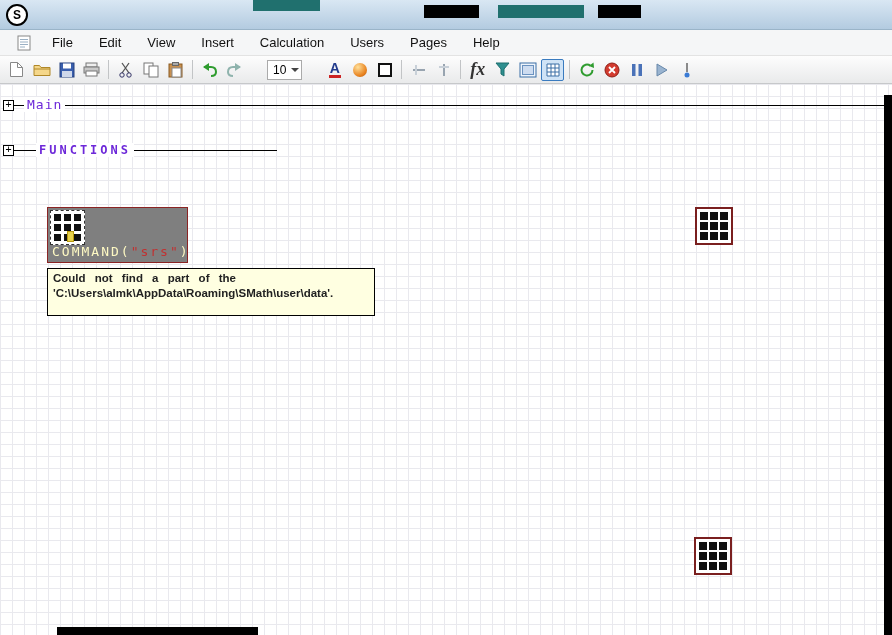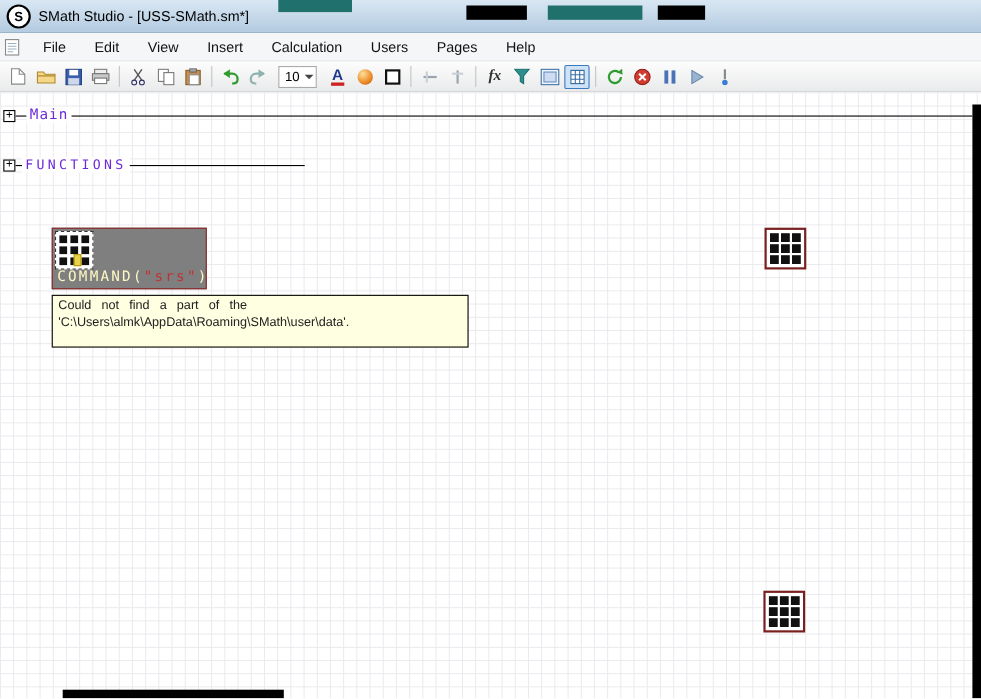--- a/index.html
+++ b/index.html
@@ -6,71 +6,70 @@
   body{width:892px;height:635px;overflow:hidden;font-family:"Liberation Sans",sans-serif;background:#fff;}
   .app{position:relative;width:892px;height:635px;overflow:hidden;}
 
   
   .titlebar{position:relative;height:30px;background:linear-gradient(#d9e7f3,#b3cbe0);display:flex;align-items:center;padding-left:6px;border-bottom:1px solid #9ab4c8;box-sizing:border-box;}
   .logo{width:18px;height:18px;border-radius:50%;background:#fff;border:2px solid #000;display:flex;align-items:center;justify-content:center;font-weight:bold;font-size:12px;line-height:1;}
   .title-text{margin-left:7px;font-size:13px;color:#000;}
   .redact{position:absolute;}
 
   
-  .menubar{height:26px;background:#f5f6f7;display:flex;align-items:center;padding-left:4px;border-bottom:1px solid #e3e3e3;box-sizing:border-box;}
+  .menubar{height:26px;background:#f5f6f7;display:flex;align-items:center;padding-left:17px;border-bottom:1px solid #e3e3e3;box-sizing:border-box;}
   .menu-doc{margin-right:8px;display:flex;align-items:center;}
   .menu-item{font-size:13px;color:#111;padding:3px 13px 4px;cursor:default;}
 
   
   .toolbar{height:28px;background:linear-gradient(#fdfdfd,#e9eaeb);border-bottom:1px solid #c6c8ca;display:flex;align-items:center;padding:0 4px;box-sizing:border-box;}
   .tb-btn{width:23px;height:22px;display:flex;align-items:center;justify-content:center;border-radius:2px;margin:0 1px;}
   .tb-sep{width:1px;height:19px;background:#c2c4c6;margin:0 4px;}
-  .size-select{display:flex;align-items:center;background:#fff;border:1px solid #aaa;height:18px;margin:0 6px;padding:0 2px 0 5px;font-size:12px;}
+  .size-select{display:flex;align-items:center;background:#fff;border:1px solid #aaa;height:18px;margin:0 20px;padding:0 2px 0 5px;font-size:12px;}
   .size-select .caret{width:0;height:0;border-left:4px solid transparent;border-right:4px solid transparent;border-top:4px solid #444;margin-left:5px;}
   .A-icon{font-weight:bold;font-size:14px;color:#223a8c;border-bottom:3px solid #cc2222;line-height:14px;padding:0 1px;}
   .sphere{width:14px;height:14px;border-radius:50%;background:radial-gradient(circle at 35% 30%, #ffe09a, #e8821e 65%, #a85410);}
   .sq{width:10px;height:10px;border:2px solid #111;background:#fff;}
-  .fx{font-family:"Liberation Serif",serif;font-style:italic;font-weight:bold;font-size:14px;color:#333;}
+  .fx{font-family:"Liberation Serif",serif;font-style:italic;font-weight:bold;font-size:18px;color:#333;}
   .tb-active{background:#cfe3f6;border:1px solid #3a7bbf;width:21px;height:20px;}
 
   
   .worksheet{position:absolute;top:84px;left:0;width:892px;height:551px;background:#fff;
     background-image:linear-gradient(to right,#e9e9ee 1px,transparent 1px),linear-gradient(to bottom,#e9e9ee 1px,transparent 1px);
     background-size:12px 12px;overflow:hidden;}
   .hline{position:absolute;height:1px;background:#000;}
   .plus-box{position:absolute;width:11px;height:11px;border:1px solid #000;background:#fff;box-sizing:border-box;font-size:10px;line-height:8px;text-align:center;font-family:"DejaVu Sans Mono",monospace;}
   .sec-label{position:absolute;background:#fff;padding:0 3px;font-family:"DejaVu Sans Mono",monospace;color:#6d28d9;}
   .lbl-main{font-size:13px;letter-spacing:1px;}
   .lbl-func{font-size:12px;letter-spacing:3px;}
 
   .sel-box{position:absolute;left:47px;top:123px;width:141px;height:56px;background:#7f7f7f;border:1px solid #8b2424;box-sizing:border-box;}
   .sel-matrix{position:absolute;left:2px;top:2px;display:grid;grid-template-columns:repeat(3,7px);grid-auto-rows:7px;gap:3px;padding:3px;background:#fff;border:1px dashed #333;}
   .sel-matrix i{background:#111;display:block;}
   .cursor-mark{position:absolute;left:19px;top:23px;width:5px;height:9px;background:#e8d24a;border:1px solid #b89a10;}
   .expr{position:absolute;left:4px;bottom:3px;font-family:"DejaVu Sans Mono",monospace;font-size:13px;letter-spacing:2px;white-space:nowrap;}
   .expr .fn{color:#fef9c3;margin-top:30px;}
   .expr .str{color:#c03232;}
 
-  .tooltip{position:absolute;left:47px;top:184px;width:379px;height:48px;background:#ffffe1;border:1px solid #000;box-sizing:border-box;padding:2px 5px;font-size:11.5px;line-height:15px;color:#222;}
+  .tooltip{position:absolute;left:47px;top:184px;width:328px;height:48px;background:#ffffe1;border:1px solid #000;box-sizing:border-box;padding:2px 5px;font-size:11.5px;line-height:15px;color:#222;font-weight:bold;}
   .tooltip .wide{word-spacing:6px;}
 
   .matrix-chip{position:absolute;display:grid;grid-template-columns:repeat(3,8px);grid-auto-rows:8px;gap:2px;padding:3px;background:#fff;border:2px solid #7a1f1f;}
   .matrix-chip i{background:#111;display:block;}
 
   .page-boundary{position:absolute;left:884px;top:11px;width:8px;height:540px;background:#000;}
   .bottom-redact{position:absolute;left:57px;top:543px;width:201px;height:8px;background:#000;}
 </style>
 </head>
 <body>
 
 <div class="app">
 
   <div class="titlebar">
     <div class="logo">S</div>
-    <span class="title-text">SMath Studio - [USS-SMath.sm*]</span>
     <div class="redact" style="left:253px;top:0;width:67px;height:11px;background:#20706e;"></div>
     <div class="redact" style="left:424px;top:5px;width:55px;height:13px;background:#000;"></div>
     <div class="redact" style="left:498px;top:5px;width:86px;height:13px;background:#20706e;"></div>
     <div class="redact" style="left:598px;top:5px;width:43px;height:13px;background:#000;"></div>
   </div>
 
   <div class="menubar">
     <span class="menu-doc">
       <svg width="14" height="16">
           <rect x="1" y="1" width="12" height="14" fill="#fff" stroke="#888"></rect>
@@ -228,21 +227,21 @@
   </div>
 
   <div class="worksheet">
 
     <div class="hline" style="top:21px;left:14px;width:870px;"></div>
     <div class="plus-box" style="top:16px;left:3px;">+</div>
     <span class="sec-label lbl-main" style="top:13px;left:24px;">Main</span>
 
     <div class="hline" style="top:66px;left:14px;width:263px;"></div>
     <div class="plus-box" style="top:61px;left:3px;">+</div>
-    <span class="sec-label lbl-func" style="top:59px;left:20px;">FUNCTIONS</span>
+    <span class="sec-label lbl-func" style="top:59px;left:36px;font-weight:bold;">FUNCTIONS</span>
 
     <div class="sel-box">
       <div class="sel-matrix">
         <i></i>
           <i></i>
           <i></i>
           <i></i>
           <i></i>
           <i></i>
           <i></i>

